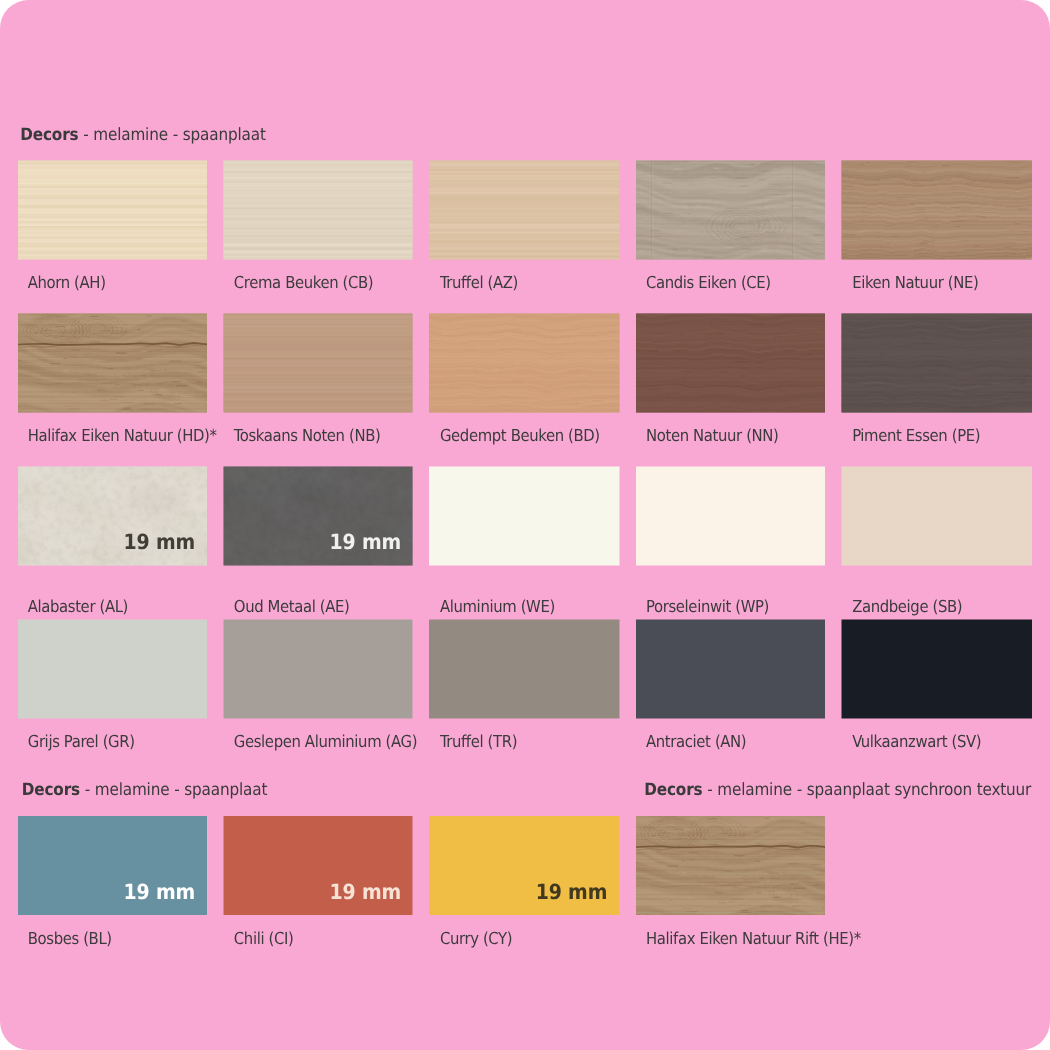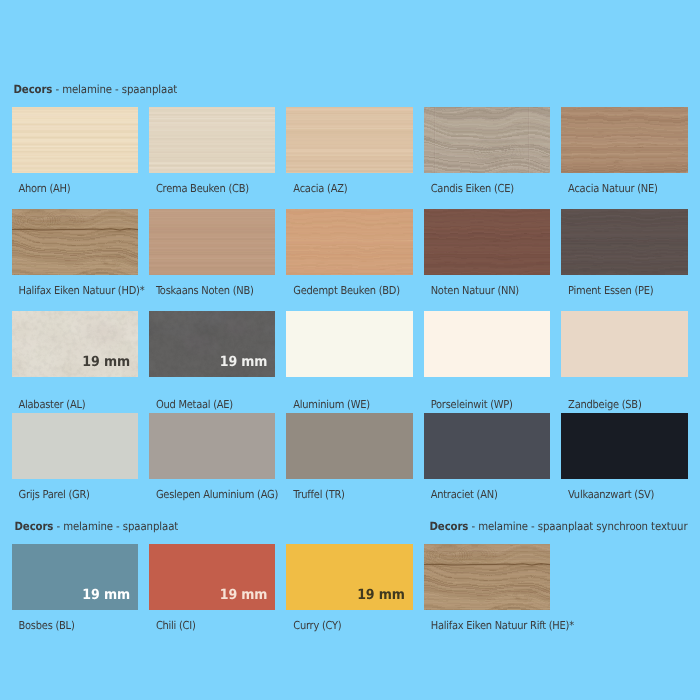--- a/index.html
+++ b/index.html
@@ -69,21 +69,21 @@
           <feGaussianBlur in="d" stdDeviation="0.4"></feGaussianBlur>
         </filter>
         <filter id="fx-stone" x="0" y="0" width="100%" height="100%" color-interpolation-filters="sRGB">
           <feTurbulence type="fractalNoise" baseFrequency="0.20" numOctaves="5" seed="21" result="t"></feTurbulence>
           <feColorMatrix in="t" type="matrix" values="0 0 0 0 0 0 0 0 0 0 0 0 0 0 0 0.085 0 0 0 -0.036" result="m"></feColorMatrix>
           <feComposite in="m" in2="SourceGraphic" operator="in" result="spec"></feComposite>
           <feGaussianBlur in="spec" stdDeviation="0.25"></feGaussianBlur>
         </filter>
       </defs>
     </svg></div>
-<div class="page" style="background: #7dd3fc;">
+<div class="page" style="background: #f9a8d4; border-radius: 19px;">
 
   <div class="heading hp" style="color: rgb(58, 58, 58);"><span class="h-strong">Decors</span><span class="h-rest"> - melamine - spaanplaat</span></div>
 
   <div class="sw c0 r0" style="background: rgb(237, 220, 191);">
       <svg width="126.5" height="66">
         <defs>
           <clipPath id="clip0">
             <rect width="126.5" height="66"></rect>
           </clipPath>
         </defs>
@@ -317,21 +317,21 @@
           <rect x="-20" y="75.36" width="166.5" height="0.69" fill="#c6a887" opacity="0.128"></rect>
           <rect x="-20" y="76.61" width="166.5" height="1.51" fill="#c6a887" opacity="0.191"></rect>
           <rect x="-20" y="78.68" width="166.5" height="1.59" fill="#c6a887" opacity="0.179"></rect>
           <rect x="-20" y="81.00" width="166.5" height="1.03" fill="#f2dfc8" opacity="0.107"></rect>
           <rect x="-20" y="82.44" width="166.5" height="0.77" fill="#c6a887" opacity="0.118"></rect>
           <rect x="-20" y="83.48" width="166.5" height="1.49" fill="#f2dfc8" opacity="0.253"></rect>
           <rect x="-20" y="85.46" width="166.5" height="1.22" fill="#f2dfc8" opacity="0.237"></rect>
         </g>
       </svg>
     </div>
-  <div class="lbl lc2 lr0" style="color: rgb(59, 59, 59);">Acacia (AZ)</div>
+  <div class="lbl lc2 lr0" style="color: rgb(59, 59, 59);">Truffel (AZ)</div>
   <div class="sw c3 r0" style="background: rgb(178, 164, 148);">
       <svg width="126.5" height="66">
         <defs>
           <clipPath id="clip3">
             <rect width="126.5" height="66"></rect>
           </clipPath>
         </defs>
         <rect width="126.5" height="66" fill="#b2a494"></rect>
         <g filter="url(#fx-oak2)">
           <rect x="-48" y="-48" width="222.5" height="162" fill="#b2a494"></rect>
@@ -924,21 +924,21 @@
           <rect x="55.0" y="7.2" width="2.5" height="0.47" fill="#c9ab91" opacity="0.066"></rect>
           <rect x="2.8" y="53.3" width="5.6" height="0.50" fill="#c9ab91" opacity="0.097"></rect>
           <rect x="90.4" y="15.4" width="5.0" height="0.65" fill="#86644a" opacity="0.061"></rect>
           <rect x="42.1" y="28.5" width="3.6" height="0.81" fill="#c9ab91" opacity="0.205"></rect>
           <rect x="32.6" y="40.4" width="2.8" height="0.80" fill="#c9ab91" opacity="0.247"></rect>
           <rect x="115.3" y="41.9" width="3.5" height="0.55" fill="#86644a" opacity="0.268"></rect>
           <rect x="84.9" y="65.6" width="3.6" height="0.50" fill="#86644a" opacity="0.197"></rect>
         </g>
       </svg>
     </div>
-  <div class="lbl lc4 lr0" style="color: rgb(59, 59, 59);">Acacia Natuur (NE)</div>
+  <div class="lbl lc4 lr0" style="color: rgb(59, 59, 59);">Eiken Natuur (NE)</div>
 
   <div class="sw c0 r1" style="background: rgb(176, 148, 116);">
       <svg width="126.5" height="66">
         <defs>
           <clipPath id="clip5">
             <rect width="126.5" height="66"></rect>
           </clipPath>
         </defs>
         <rect width="126.5" height="66" fill="#b09474"></rect>
         <g filter="url(#fx-oak2)">

